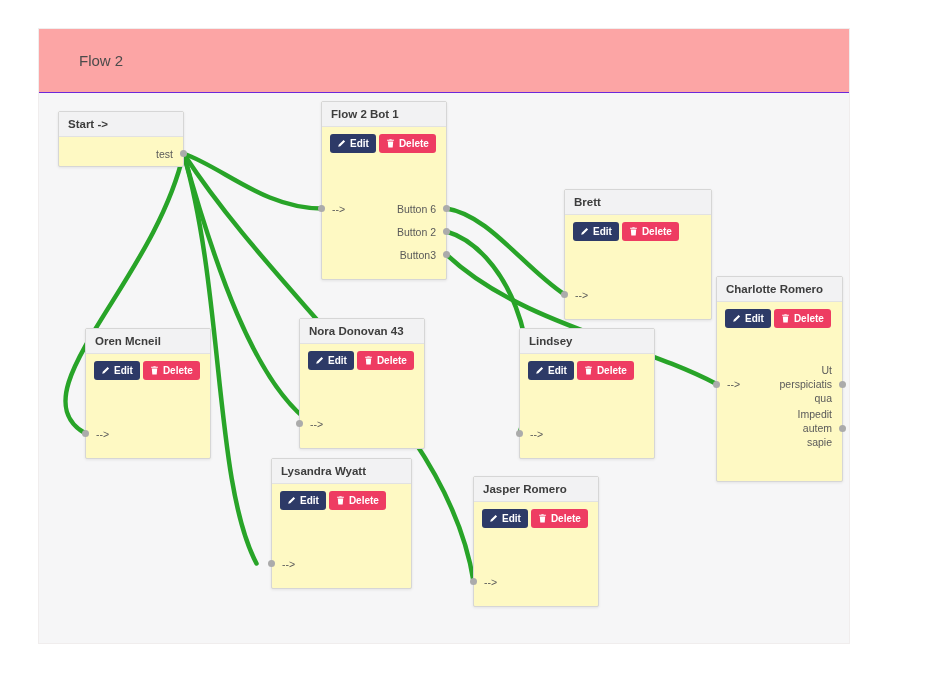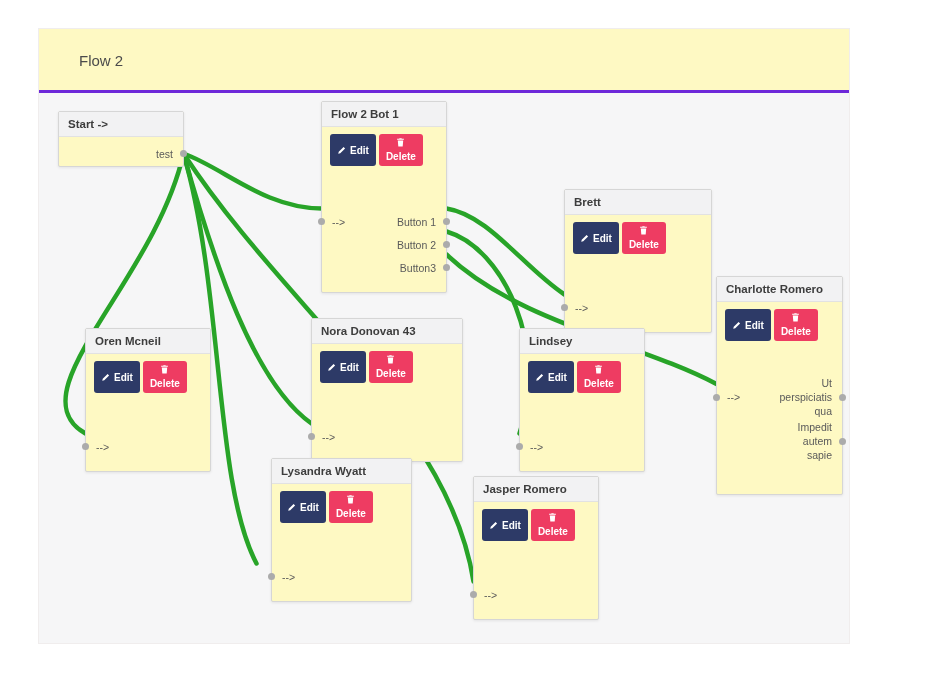--- a/index.html
+++ b/index.html
@@ -1,34 +1,34 @@
 <!DOCTYPE html>
 <html style="--edge: #28a428; --edit: #2d3a67; --delete: #ee3c62; --canvas: #f6f6f7; --header: #f2f2f3; --port: #ababab;"><head>
 <meta charset="utf-8">
 <style>
   html,body{width:946px;height:691px;margin:0;padding:0;background:#ffffff;overflow:hidden;
     font-family:"Liberation Sans","DejaVu Sans",sans-serif;}
   *{box-sizing:border-box;}
   .widget{position:absolute;left:38px;top:28px;width:812px;height:616px;
     background:var(--canvas,#f6f6f7);border:1px solid #f0eded;}
-  .topbar{position:relative;height:64px;background:#fef9c3;border-bottom:3px solid #6d28d9;}
+  .topbar{position:relative;height:64px;background:#fca5a5;border-bottom:1px solid #6d28d9;}
   .topbar .title{display:inline-block;padding-left:40px;line-height:64px;font-size:15px;color:#4b4b4b;}
   .canvas{position:absolute;left:0;top:64px;right:0;bottom:0;overflow:hidden;}
   .edge-layer{position:absolute;left:0;top:0;width:100%;height:100%;z-index:1;overflow:visible;}
   .edge{fill:none;stroke:var(--edge,#28a428);stroke-width:4.5;stroke-linecap:round;}
   .nodes-layer{position:absolute;left:0;top:0;width:100%;height:100%;z-index:2;}
   .node{position:absolute;background:#fef9c3;border:1px solid #d6d6d6;border-radius:2px;
     box-shadow:0 1px 3px rgba(0,0,0,0.08);}
   .node-header{background:var(--header,#f2f2f3);border-bottom:1px solid #e2e2e2;
     padding:6px 9px;font-size:11.5px;font-weight:700;color:#3d3d3d;white-space:nowrap;overflow:hidden;cursor:move;}
   .node-actions{display:flex;gap:3px;padding:7px 8px;}
   .btn{display:inline-flex;align-items:center;gap:4px;border:none;color:#fff;font-size:10px;
     font-weight:700;padding:4px 7px;border-radius:3px;font-family:inherit;cursor:pointer;line-height:11px;}
   .btn-edit{background:var(--edit,#2d3a67);}
-  .btn-delete{background:var(--delete,#ee3c62);flex-direction:column;}
+  .btn-delete{background:var(--delete,#ee3c62);}
   .node-body{padding-bottom:12px;}
   .row{position:relative;display:flex;align-items:center;padding:0 10px;min-height:21px;
     margin-bottom:2px;font-size:10.5px;color:#5a5a5a;}
   .row .left{white-space:nowrap;}
   .row .right{margin-left:auto;text-align:right;line-height:14px;max-width:72px;}
   .port{position:absolute;width:7px;height:7px;border-radius:50%;background:var(--port,#ababab);
     top:calc(50% - 3.5px);cursor:crosshair;}
   .port.in{left:-4px;}
   .port.out{right:-4px;}
 </style>
@@ -73,21 +73,21 @@
               <svg width="9" height="9" viewBox="0 0 16 16">
                 <path fill="#fff" d="M5.6 1.5l.7-.9h3.4l.7.9H14v1.7H2V1.5h3.6zM3.2 4.6h9.6L11.9 15H4.1L3.2 4.6z"></path>
               </svg>
               <span>Delete</span>
             </button>
           </div>
           <div class="node-body" style="padding-top: 38px; padding-bottom: 12px;">
             <div class="row">
               <div class="port in"></div>
               <span class="left">--&gt;</span>
-              <div class="right">Button 1</div>
+              <div class="right">Button 6</div>
               <div class="port out"></div>
             </div>
             <div class="row">
               <div class="right">Button 2</div>
               <div class="port out"></div>
             </div>
             <div class="row">
               <div class="right">Button3</div>
               <div class="port out"></div>
             </div>
@@ -169,21 +169,21 @@
               <span>Delete</span>
             </button>
           </div>
           <div class="node-body" style="padding-top: 36px; padding-bottom: 12px;">
             <div class="row">
               <div class="port in"></div>
               <span class="left">--&gt;</span>
             </div>
           </div>
         </div>
-        <div class="node" style="left: 272px; top: 225px; width: 152px;">
+        <div class="node" style="left: 260px; top: 225px; width: 126px;">
           <div class="node-header">Nora Donovan 43</div>
           <div class="node-actions">
             <button class="btn btn-edit">
               <svg width="9" height="9" viewBox="0 0 16 16">
                 <path fill="#fff" d="M11.7 1.6l2.7 2.7-8.6 8.6-3.6.9.9-3.6 8.6-8.6z"></path>
               </svg>
               <span>Edit</span>
             </button>
             <button class="btn btn-delete">
               <svg width="9" height="9" viewBox="0 0 16 16">
@@ -192,21 +192,21 @@
               <span>Delete</span>
             </button>
           </div>
           <div class="node-body" style="padding-top: 36px; padding-bottom: 12px;">
             <div class="row">
               <div class="port in"></div>
               <span class="left">--&gt;</span>
             </div>
           </div>
         </div>
-        <div class="node" style="left: 480px; top: 235px; width: 126px;">
+        <div class="node" style="left: 480px; top: 235px; width: 136px;">
           <div class="node-header">Lindsey</div>
           <div class="node-actions">
             <button class="btn btn-edit">
               <svg width="9" height="9" viewBox="0 0 16 16">
                 <path fill="#fff" d="M11.7 1.6l2.7 2.7-8.6 8.6-3.6.9.9-3.6 8.6-8.6z"></path>
               </svg>
               <span>Edit</span>
             </button>
             <button class="btn btn-delete">
               <svg width="9" height="9" viewBox="0 0 16 16">

